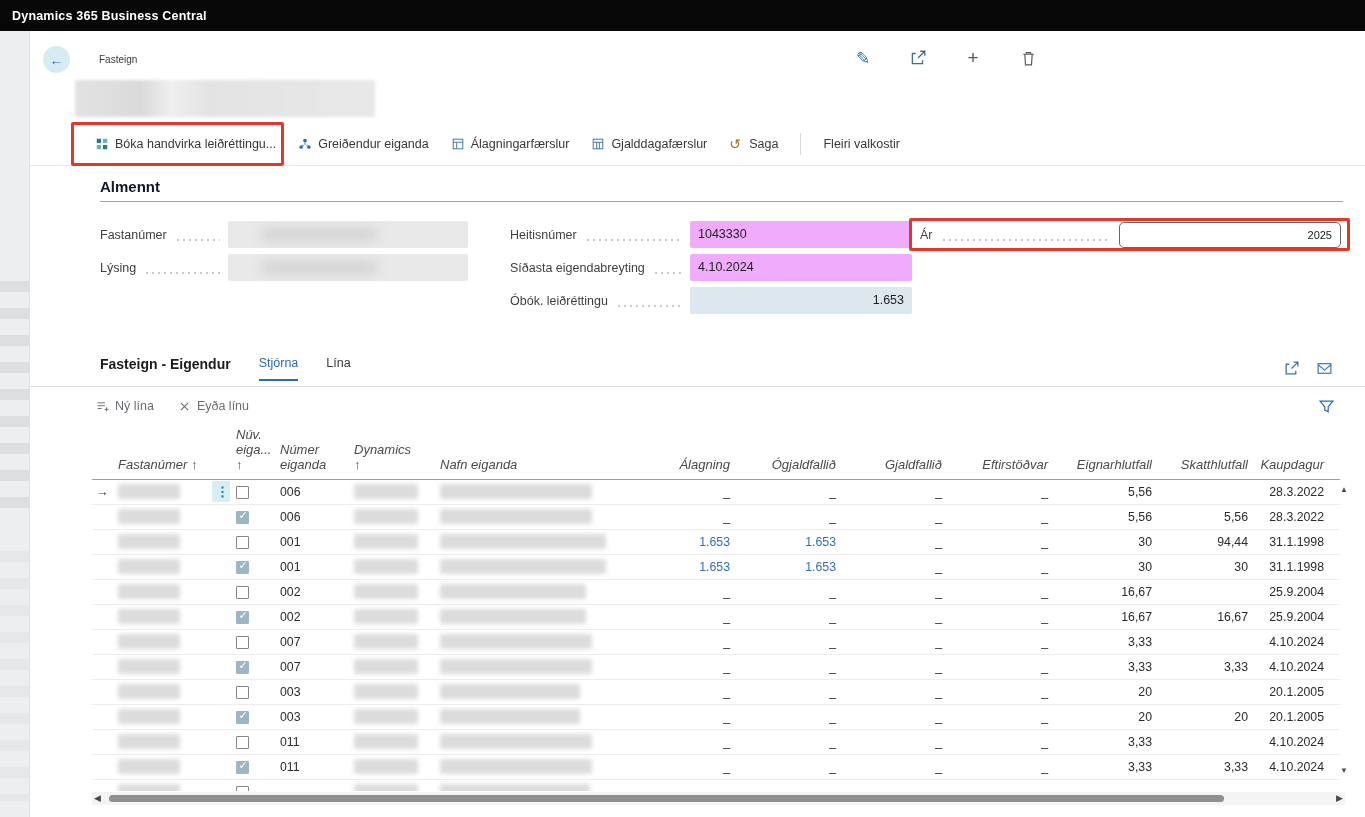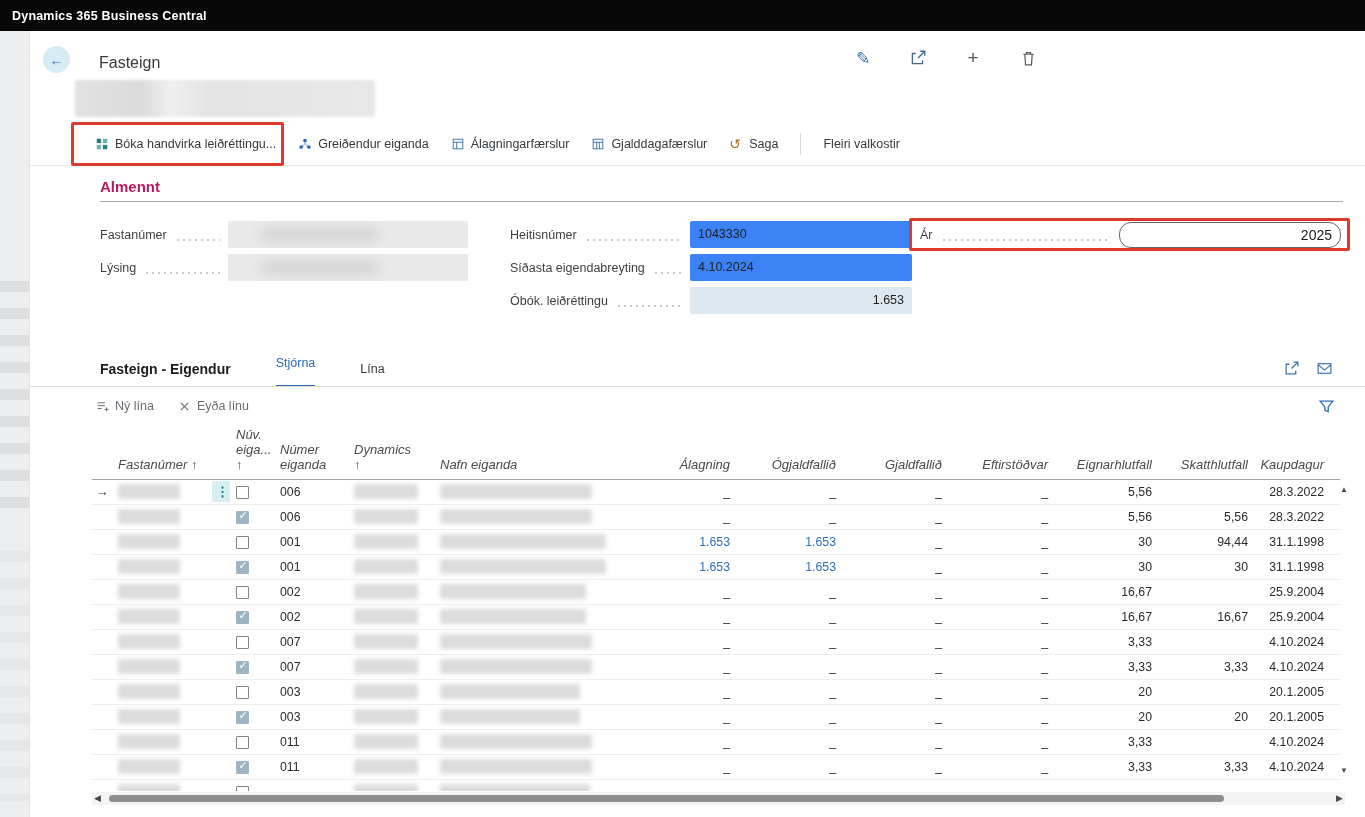--- a/index.html
+++ b/index.html
@@ -29,21 +29,21 @@
     background:repeating-linear-gradient(to bottom,#dcdee0 0 11px,#edeef0 11px 27px); }
   .nav-blur2 { position:absolute; left:0; top:520px; width:100%; height:250px;
     background:repeating-linear-gradient(to bottom,#e5e7e9 0 11px,#edeef0 11px 27px); }
 
   
   .back-btn {
     position:absolute; left:43px; top:46px; width:27px; height:27px; border-radius:50%;
     background:#d7ecf2; color:#2b6cb5; display:flex; align-items:center; justify-content:center;
     font-size:14px; cursor:pointer;
   }
-  .crumb { position:absolute; left:99px; top:54px; color:#3b3b3b; font-size:16px; }
+  .crumb { position:absolute; left:99px; top:54px; color:#3b3b3b; font-size:10px; }
 
   .title-blur {
     position:absolute; left:75px; top:80px; width:300px; height:37px; border-radius:2px;
     background:linear-gradient(90deg,#e2e2e2 0%,#dadada 22%,#efefef 32%,#e3e3e3 45%,#e8e8e8 100%);
     filter:blur(1.5px);
   }
 
   .top-icons { position:absolute; left:853px; top:48px; display:flex; gap:35px; align-items:center; }
   .top-icons .tico { width:20px; height:20px; display:flex; align-items:center; justify-content:center; cursor:pointer; }
   .ico-blue { color:#44698f; }
@@ -57,50 +57,50 @@
   .act-item svg, .act-item .gly { width:14px; height:14px; flex:0 0 auto; }
   .gly-history { color:#a9731f; font-size:14px; line-height:14px; width:14px; height:14px; }
   .vdiv { width:1px; height:22px; background:#d8d8d8; }
   .act-divider { position:absolute; left:30px; top:165px; width:1335px; height:1px; background:#e8e8e8; }
 
   .red-box { position:absolute; border:3px solid #de3a2c; border-radius:2px; z-index:6; pointer-events:none; }
   .red-box-1 { left:71px; top:122px; width:213px; height:44px; }
   .red-box-2 { left:909px; top:218px; width:441px; height:33px; }
 
   
-  .sec-title { position:absolute; left:100px; top:178px; font-size:15px; font-weight:700; color:#be185d; }
+  .sec-title { position:absolute; left:100px; top:178px; font-size:15px; font-weight:700; color:#0f172a; }
   .sec-line { position:absolute; left:100px; top:201px; width:1243px; height:1px; background:#a8a8a8; }
 
   .fcol { position:absolute; top:221px; }
   .fcol1 { left:100px; width:368px; }
   .fcol2 { left:510px; width:402px; }
   .fcol3 { left:920px; width:421px; }
   .frow { display:flex; align-items:center; height:27px; margin-bottom:6px; }
   .flabel { color:#3f3f3f; white-space:nowrap; }
   .leader { flex:1; height:2px; margin:0 8px; position:relative; top:5px;
     background-image:radial-gradient(circle,#c9c9c9 1px,transparent 1.2px);
     background-size:6px 2px; background-repeat:repeat-x; }
   .leader-short { flex:0 0 54px; }
   .vchip { width:240px; height:27px; background:#e9e9e9; border-radius:2px; position:relative; overflow:hidden; }
   .vchip::after { content:""; position:absolute; left:14%; top:28%; width:48%; height:44%;
     background:#d0d0d0; filter:blur(6px); }
-  .vbox { width:222px; height:27px; background:#3b82f6; border-radius:2px; line-height:27px;
+  .vbox { width:222px; height:27px; background:#f0abfc; border-radius:2px; line-height:27px;
     padding:0 8px; color:#1f1f1f; }
   .vbox.calc { background:#dde7ef; text-align:right; }
-  .ar-input { width:222px; height:26px; border:1px solid #666; border-radius:12px; background:#fff;
-    text-align:right; padding:0 8px; font-family:"Liberation Sans",sans-serif; font-size:14px; color:#1a1a1a; }
+  .ar-input { width:222px; height:26px; border:1px solid #666; border-radius:5px; background:#fff;
+    text-align:right; padding:0 8px; font-family:"Liberation Sans",sans-serif; font-size:11px; color:#1a1a1a; }
   .toggle { width:34px; height:16px; border:1px solid #5f5f5f; border-radius:9px; position:relative;
     background:#fff; cursor:pointer; flex:0 0 auto; }
   .toggle .knob { position:absolute; left:3px; top:2.5px; width:9px; height:9px; border-radius:50%; background:#4c4c4c; }
 
   
-  .sub-head { position:absolute; left:100px; top:356px; height:30px; display:flex; align-items:center; gap:45px; }
+  .sub-head { position:absolute; left:100px; top:356px; height:30px; display:flex; align-items:flex-start; gap:28px; }
   .sub-title { font-size:14px; font-weight:700; color:#1c1c1c; padding-bottom:5px; }
   .tab { font-size:12.5px; color:#34393e; padding-bottom:5px; cursor:pointer; }
-  .tab.active { color:#2b6cb5; border-bottom:2px solid #2b6cb5; padding-bottom:15px; }
+  .tab.active { color:#2b6cb5; border-bottom:2px solid #2b6cb5; padding-bottom:9px; }
   .sub-icons { position:absolute; left:1283px; top:360px; display:flex; gap:16px; color:#3a75ad; }
   .sub-icons .sico { width:17px; height:17px; cursor:pointer; }
   .sub-divider { position:absolute; left:30px; top:386px; width:1335px; height:1px; background:#dcdcdc; }
   .sub-toolbar { position:absolute; left:96px; top:393px; height:26px; display:flex; align-items:center; gap:24px; color:#6a6e72; }
   .tb-item { display:flex; align-items:center; gap:6px; cursor:pointer; }
   .tb-item svg { width:13px; height:13px; }
   .filter-ico { position:absolute; left:1318px; top:398px; width:17px; height:17px; color:#2b6cb5; cursor:pointer; }
 
   
   .grid-wrap { position:absolute; left:92px; top:428px; width:1248px; height:363px; overflow:hidden; }

